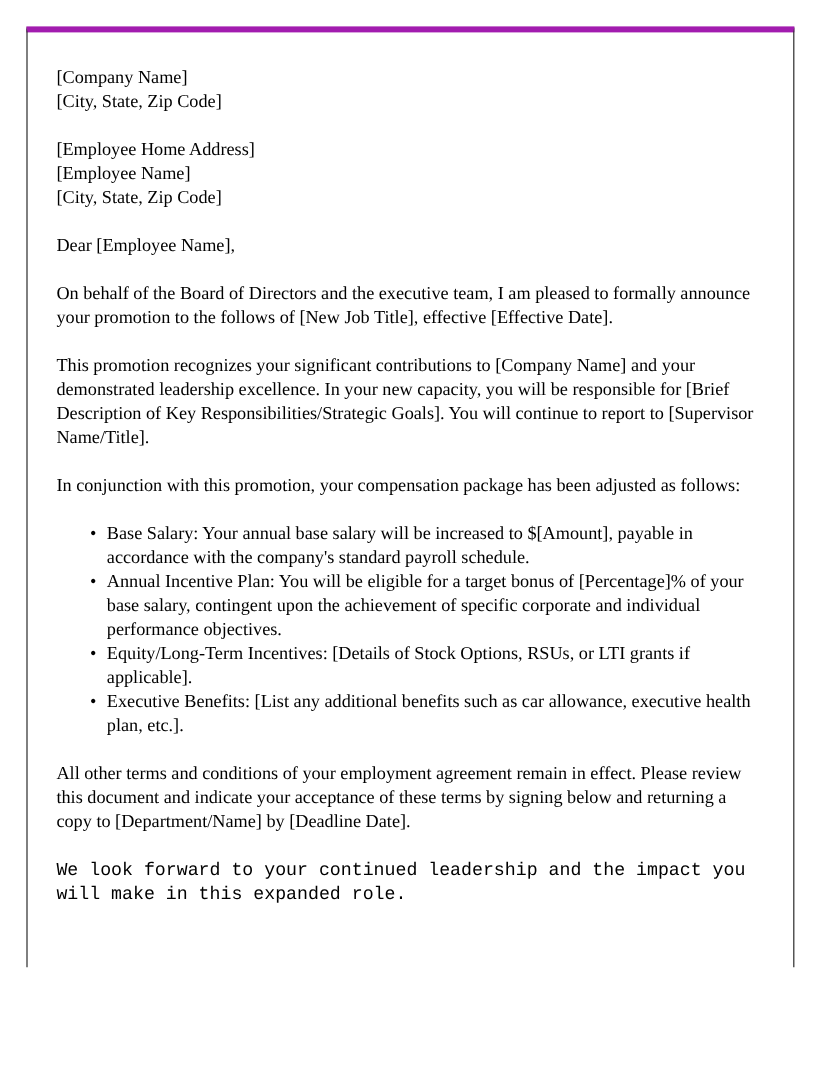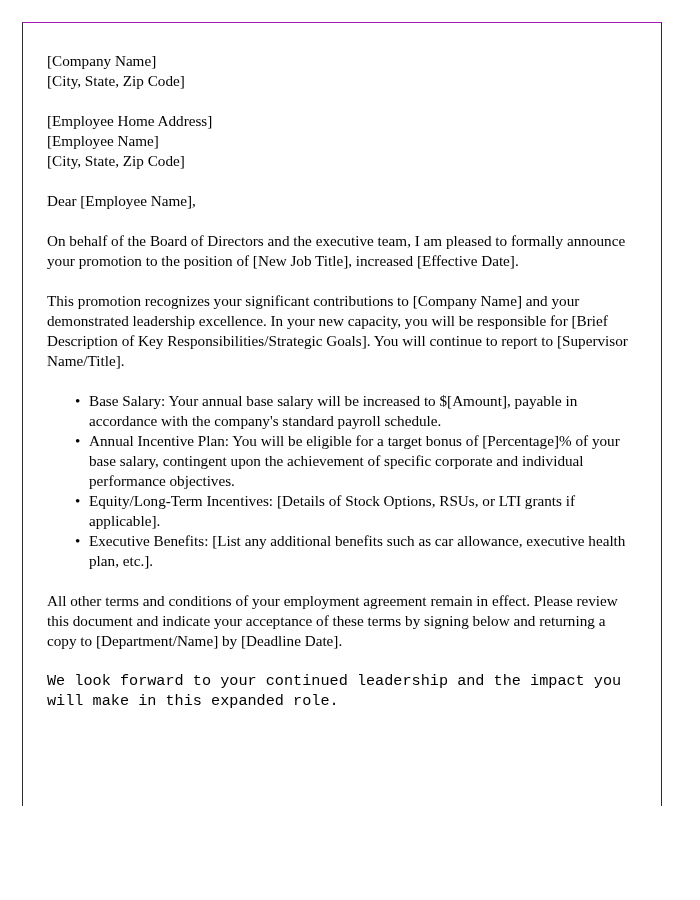--- a/index.html
+++ b/index.html
@@ -18,21 +18,21 @@
   
   .page {
     position: absolute;
     left: 22px;
     top: 22px;
     width: 640px;          
     height: 784px;         
     box-sizing: border-box;
     background: #ffffff;
     border-left: 1px solid #2b2b2b;
-    border-top: 1px solid #a21caf;
+    border-top: 5px solid #a21caf;
     border-right: 1px solid #2b2b2b;
     border-bottom: none;
     overflow: hidden;
   }
 
   .page-inner {
     padding: 28px 26px 0 24px;
   }
 
   .block {
@@ -87,24 +87,25 @@
 
 
     <div class="block">
       <span class="addr-line">[Employee Home Address]</span>
       <span class="addr-line">[Employee Name]</span>
       <span class="addr-line">[City, State, Zip Code]</span>
     </div>
 
     <p class="block">Dear [Employee Name],</p>
 
-    <p class="block">On behalf of the Board of Directors and the executive team, I am pleased to formally announce your promotion to the position of [New Job Title], increased [Effective Date].</p>
+    <p class="block">On behalf of the Board of Directors and the executive team, I am pleased to formally announce your promotion to the follows of [New Job Title], effective [Effective Date].</p>
 
     <p class="block">This promotion recognizes your significant contributions to [Company Name] and your demonstrated leadership excellence. In your new capacity, you will be responsible for [Brief Description of Key Responsibilities/Strategic Goals]. You will continue to report to [Supervisor Name/Title].</p>
 
+    <p class="block">In conjunction with this promotion, your compensation package has been adjusted as follows:</p>
 
     <ul class="bullets">
       <li>
         <span class="bullet-dot">•</span>
         <span class="lead">Base Salary:</span><span> Your annual base salary will be increased to $[Amount], payable in accordance with the company's standard payroll schedule.</span>
       </li>
       <li>
         <span class="bullet-dot">•</span>
         <span class="lead">Annual Incentive Plan:</span><span> You will be eligible for a target bonus of [Percentage]% of your base salary, contingent upon the achievement of specific corporate and individual performance objectives.</span>
       </li>

